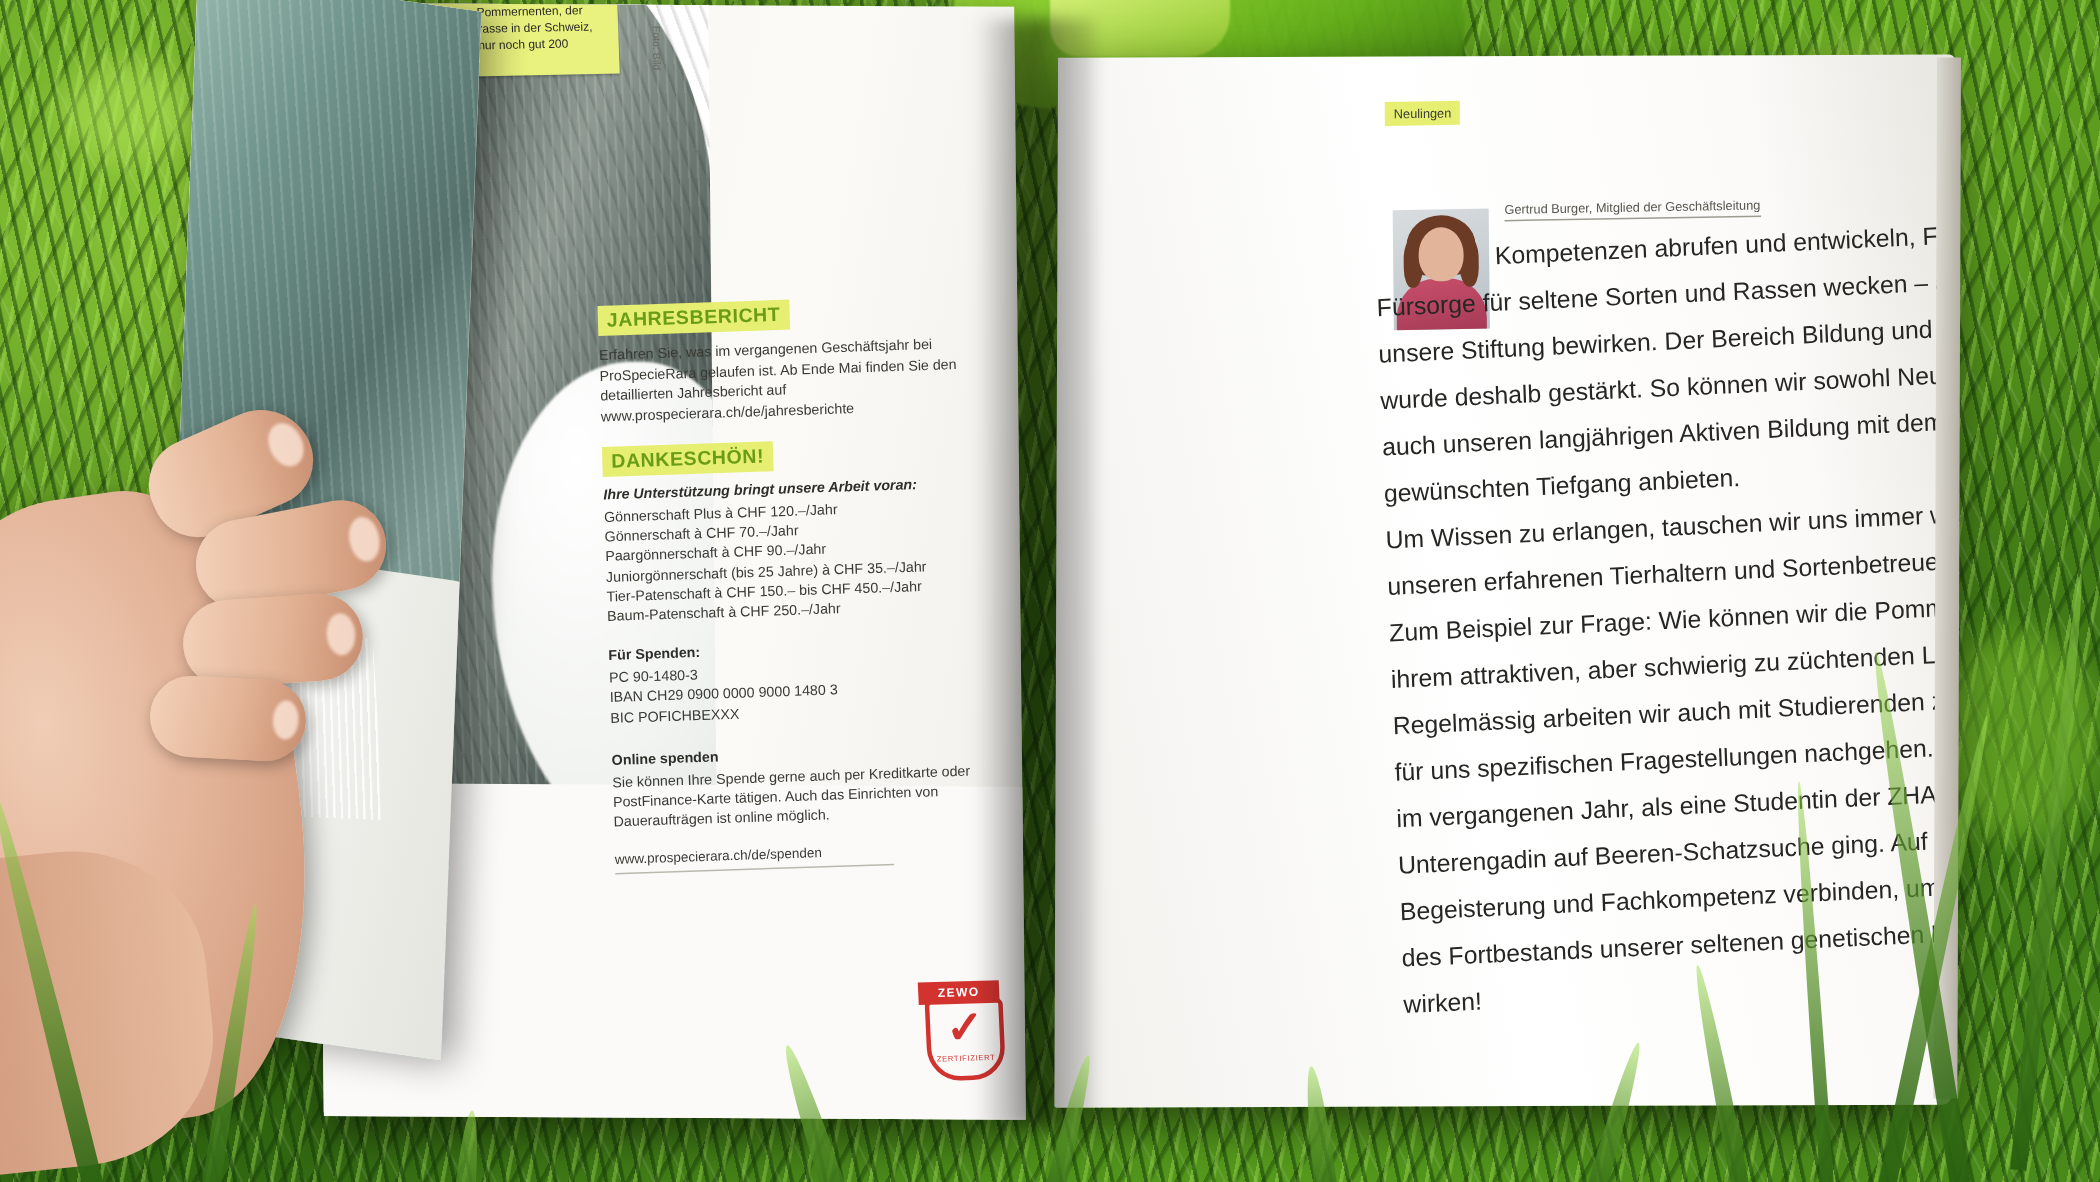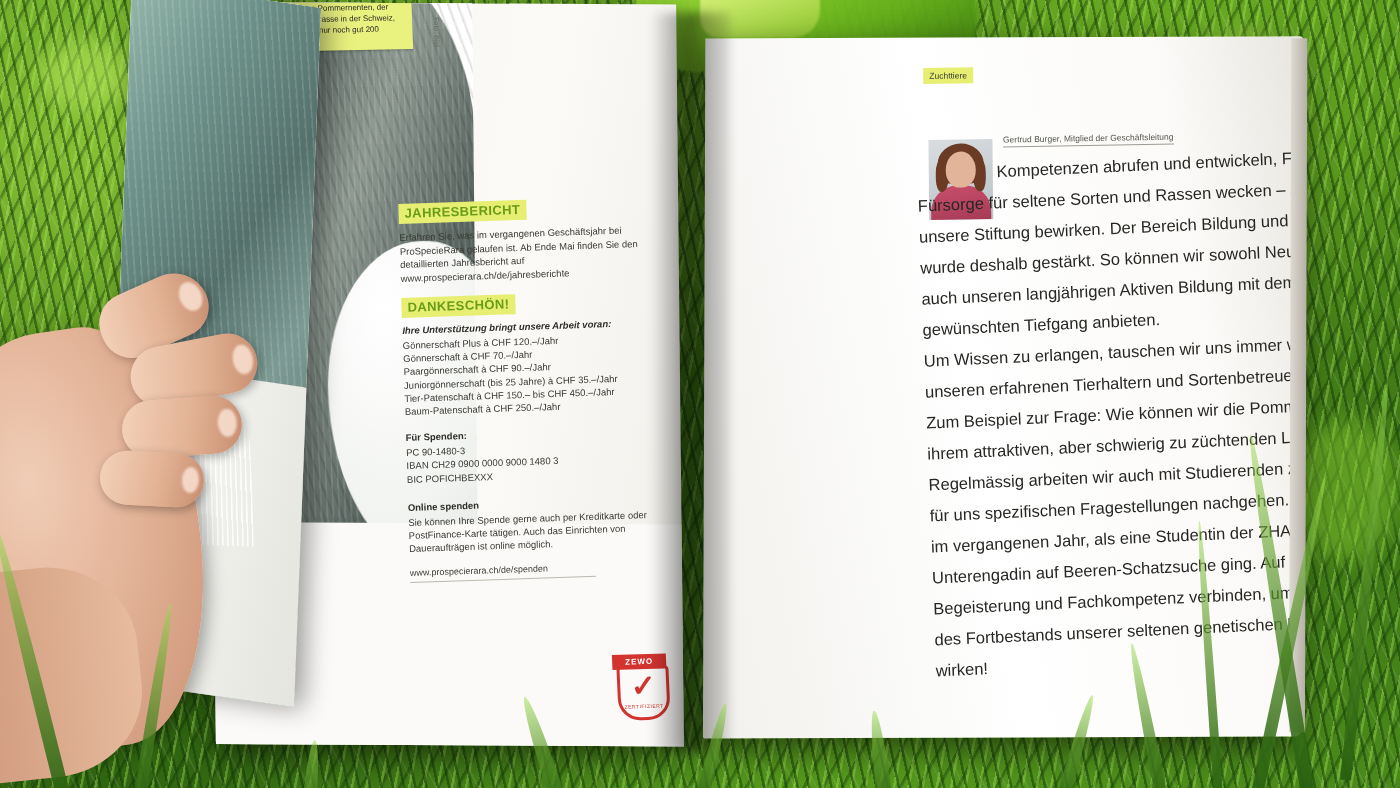--- a/index.html
+++ b/index.html
@@ -491,21 +491,21 @@
           <div class="zewo-body">
             <div class="zewo-check">✓</div>
             <div class="zewo-sub">ZERTIFIZIERT</div>
           </div>
         </div>
       </div>
     </div>
 
     <div class="page page-right">
       <div class="right-inner">
-        <div class="editorial-tag">Zuchttiere</div>
+        <div class="editorial-tag">Neulingen</div>
 
         <div class="author-photo">
           <div class="shirt"></div>
           <div class="hair"></div>
           <div class="hair2"></div>
           <div class="hair3"></div>
           <div class="face"></div>
         </div>
         <div class="author-name">Gertrud Burger, Mitglied der Geschäftsleitung</div>
 

